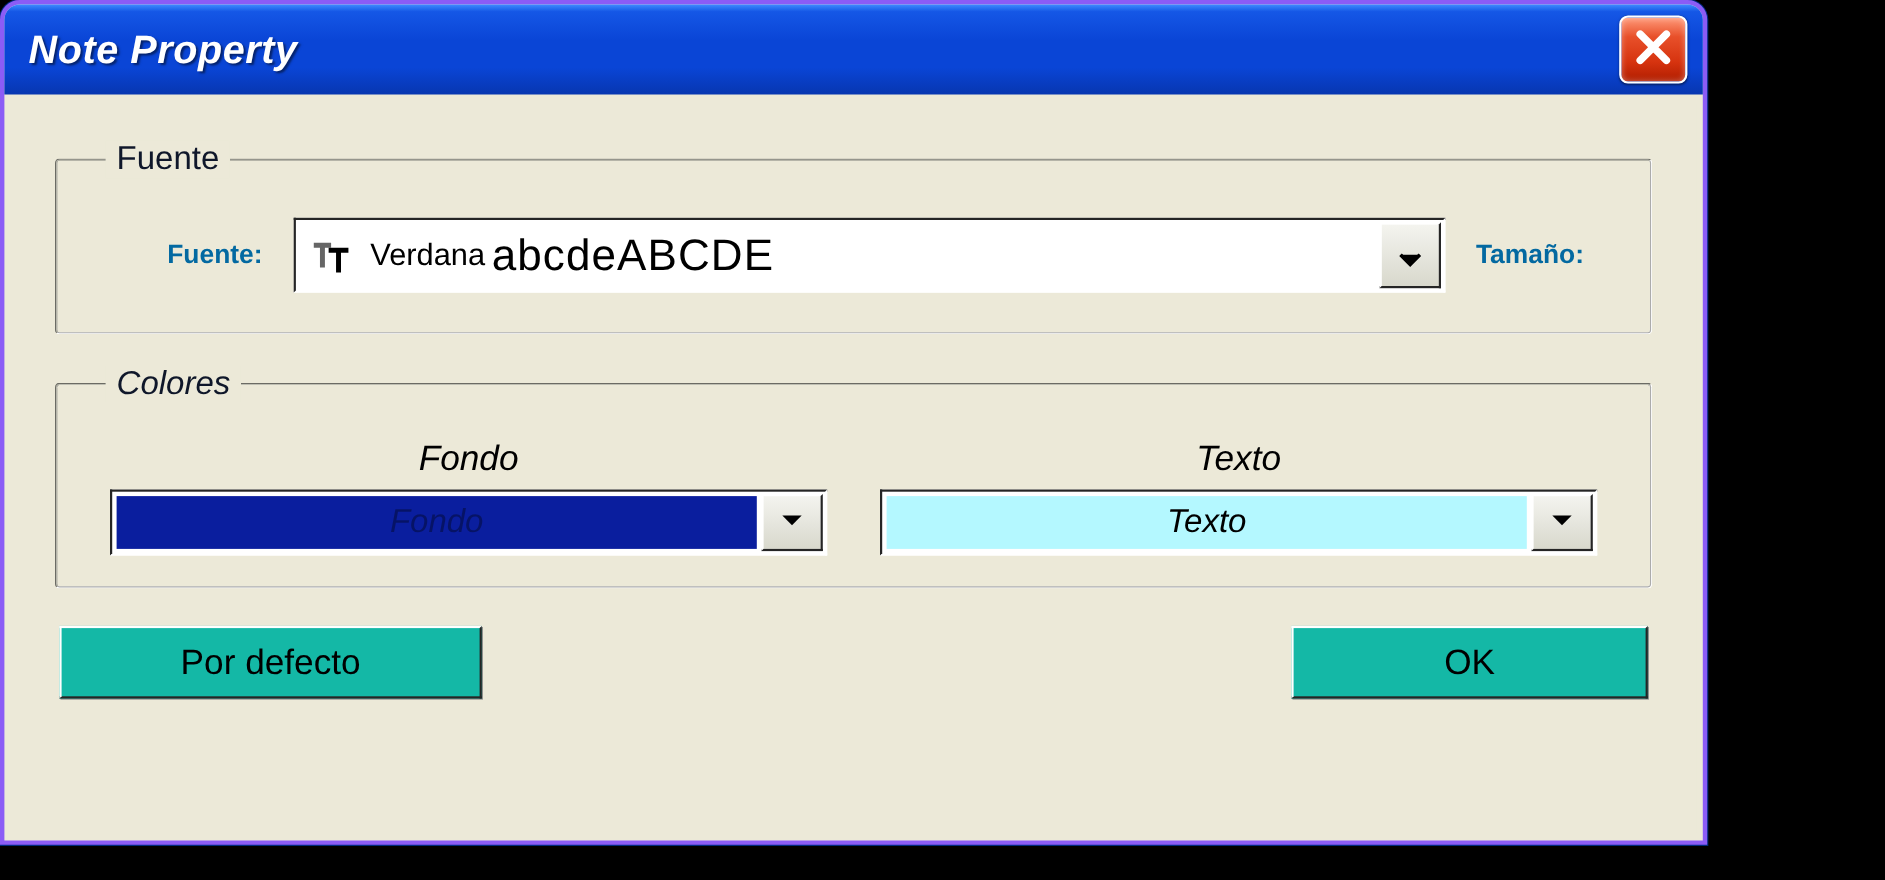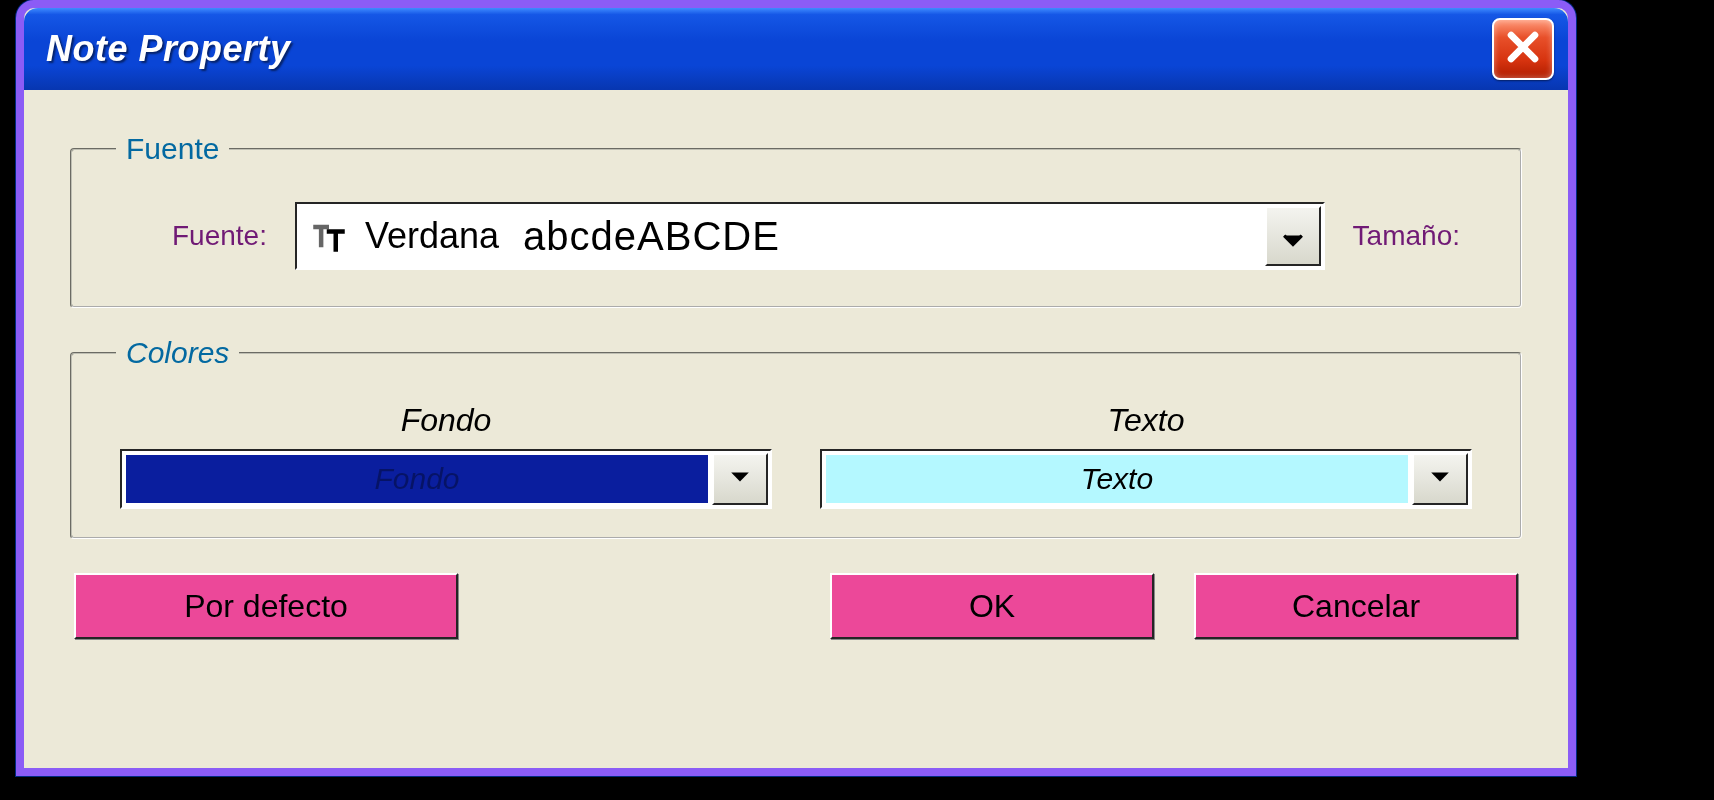--- a/index.html
+++ b/index.html
@@ -6,24 +6,24 @@
     margin: 0;
     padding: 0;
     width: 1714px;
     height: 800px;
     background: #000;
     font-family: Tahoma, Verdana, Arial, sans-serif;
     overflow: hidden;
   }
   .window {
     position: absolute;
-    left: 16px; top: 0;
+    left: 0; top: 0;
     width: 1544px;
     height: 760px;
-    border: 8px solid #8b5cf6;
+    border: 4px solid #8b5cf6;
     border-radius: 18px 18px 0 0;
     background: #ece9d8;
     box-shadow: 0 0 0 1px #002a80;
   }
   .titlebar {
     height: 82px;
     background: linear-gradient(to bottom,
        #3f8cff 0%, #1557e6 8%, #0a45d6 40%, #0a45d6 70%, #0736b0 100%);
     border-radius: 14px 14px 0 0;
     display: flex;
@@ -68,53 +68,54 @@
     border-radius: 4px;
     margin: 0 0 28px 0;
     padding: 30px 30px 36px 30px;
     position: relative;
     background: #ece9d8;
   }
   fieldset.group > legend {
     font-size: 30px;
     padding: 0 10px;
     margin-left: 14px;
-    color: #0369a1;
+    color: #0f172a;
     background: #ece9d8;
   }
 
   
   .font-row {
     display: flex;
     align-items: center;
     gap: 28px;
     padding: 6px 30px 0 70px;
   }
   .lbl {
-    font-size: 28px;
-    color: #701a75;
+    font-size: 24px;
+    color: #0369a1;
+    font-weight: bold;
   }
   .font-combo {
     flex: 1;
     height: 64px;
     background: #fff;
     border: 2px inset #888;
     border-color: #7a7a7a #fff #fff #7a7a7a;
     display: flex;
     align-items: center;
     padding-left: 14px;
     font-size: 32px;
     position: relative;
   }
   .font-combo .tt-icon {
     width: 36px; height: 36px;
     margin-right: 18px;
     display:flex;align-items:center;justify-content:center;
   }
-  .font-combo .font-name { font-size: 36px; margin-right: 24px; font-family: Tahoma, sans-serif;}
+  .font-combo .font-name { font-size: 28px; margin-right: 6px; font-family: Tahoma, sans-serif;}
   .font-combo .font-sample { font-family: Verdana, sans-serif; font-size: 40px; letter-spacing: 1px;}
   .combo-arrow {
     width: 52px;
     align-self: stretch;
     margin: 2px 2px 2px auto;
     background: linear-gradient(to bottom,#f4f4ef 0%, #e6e6de 50%, #d8d8cc 100%);
     border: 2px outset #fff;
     border-color: #fff #7a7a7a #7a7a7a #fff;
     display:flex;align-items:center;justify-content:center;
   }
@@ -173,21 +174,21 @@
   .button-row{
     display:flex;
     align-items:center;
     gap: 40px;
     padding: 6px 4px 0 4px;
   }
   .button-row .spacer{ flex:1; }
   .btn{
     min-width: 260px;
     height: 62px;
-    background: #ec4899;
+    background: #14b8a6;
     border: 2px outset #fff;
     border-color:#fff #7a7a7a #7a7a7a #fff;
     font-size:32px;
     display:flex;align-items:center;justify-content:center;
     padding: 0 30px;
     box-shadow: 1px 1px 0 #888;
   }
   .btn.default-btn{ min-width: 320px; }
 </style>
 </head>
@@ -278,19 +279,16 @@
     </fieldset>
 
     <div class="button-row">
       <div class="btn default-btn">
         <span>Por defecto</span>
       </div>
       <div class="spacer"></div>
       <div class="btn">
         <span>OK</span>
       </div>
-      <div class="btn">
-        <span>Cancelar</span>
-      </div>
     </div>
 
   </div>
 </div>
 
 </body></html>

